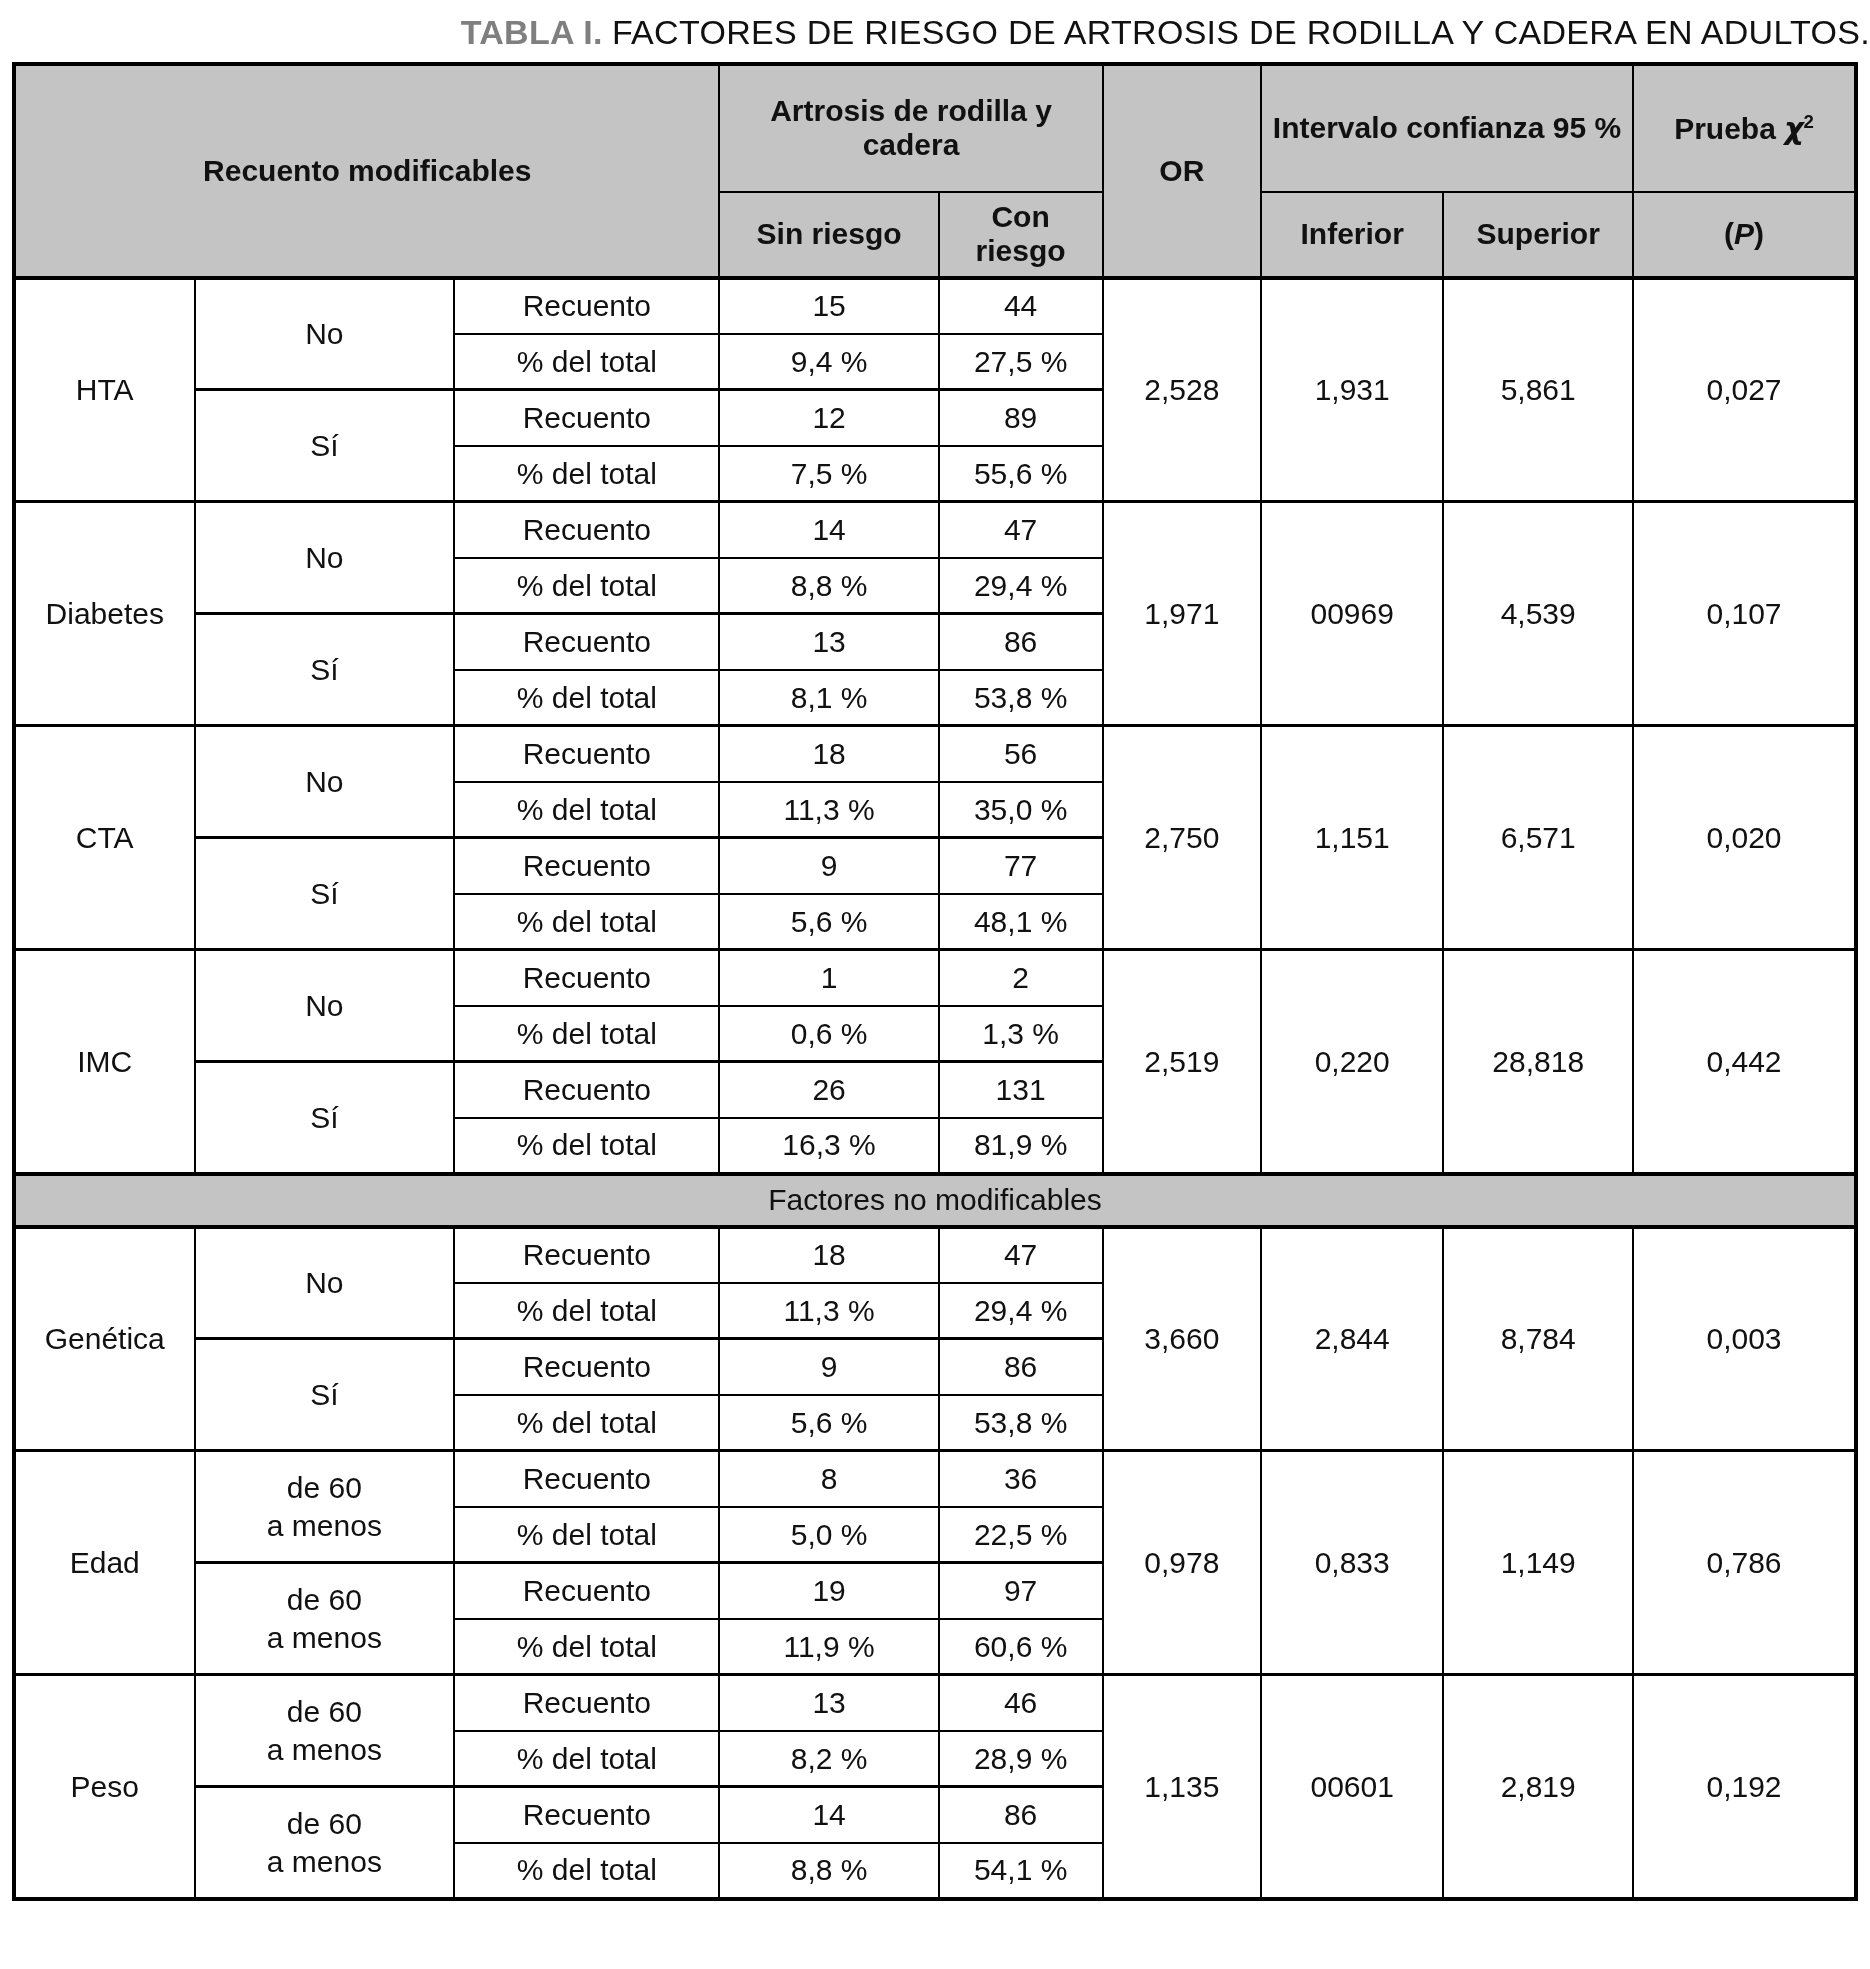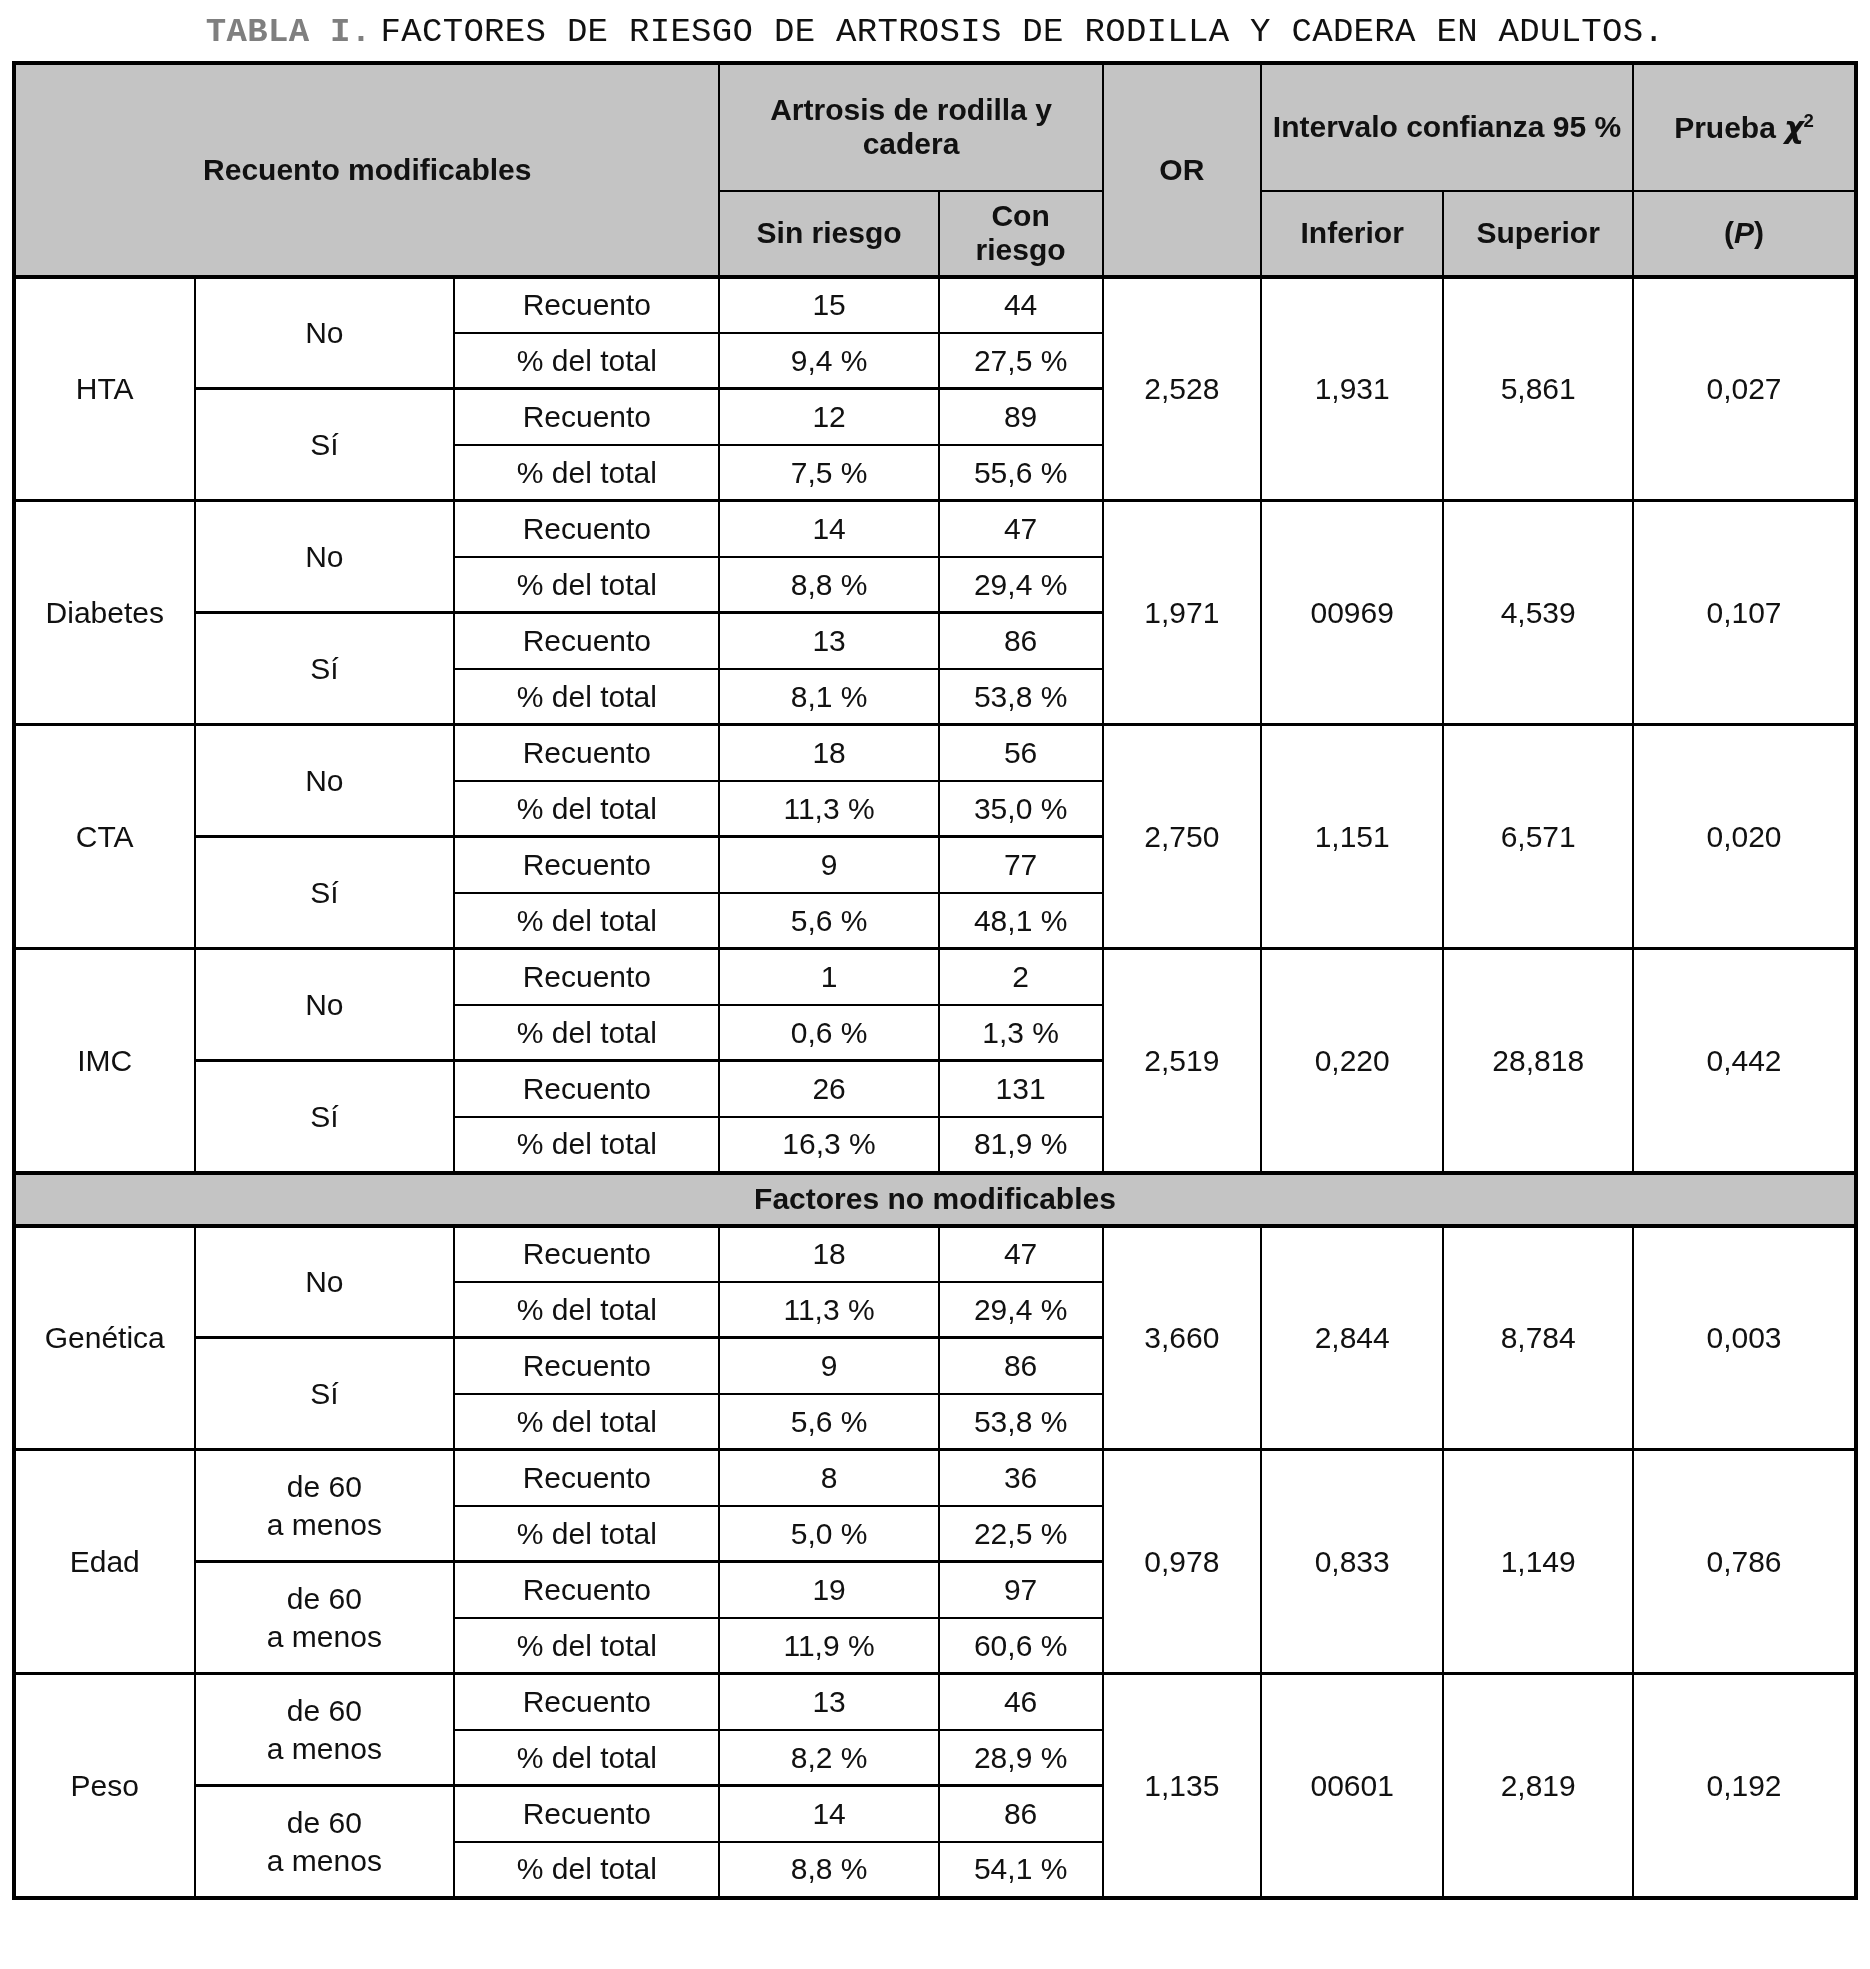--- a/index.html
+++ b/index.html
@@ -10,26 +10,25 @@
   }
   html,body{background:#ffffff;}
   body{
     width:1870px;
     min-height:1970px;
     margin:0;
     font-family:"Liberation Sans", sans-serif;
     color:var(--text);
   }
   .title{
-    text-align:center;
+    text-align:right;
     font-size:34px;
     padding:12.8px 0 10px 0;
     letter-spacing:0.3px;
     white-space:nowrap;
-    font-family:Liberation Mono, monospace;
   }
   .title .prefix{
     color:var(--title-prefix);
     font-weight:bold;
     margin-right:9.1px;
   }
   table{
     border-collapse:collapse;
     table-layout:fixed;
     width:1846px;
@@ -50,21 +49,21 @@
     font-weight:bold;
   }
   thead tr.h1 th{height:128px;}
   thead tr.h2 th{height:86px;}
   thead{border-bottom:4.6px solid var(--border);}
   tbody td{height:56px;background:#ffffff;}
   tr.g-top td{border-top:3.7px solid var(--border);}
   tr.lvl td{border-top:3.7px solid var(--border);}
   tr.divider td{
     background:var(--header-bg);
-    font-weight:bold;
+    font-weight:normal;
     height:53px;
     border-top:4.6px solid var(--border);
     border-bottom:4.6px solid var(--border);
   }
   .pre{white-space:pre-line;line-height:1.25;text-align:center;}
   .chi{font-style:italic;font-family:"DejaVu Sans", sans-serif;}
   sup{font-size:0.62em;vertical-align:super;line-height:0;}
   .pcell i{font-style:italic;}
 </style>
 </head>

